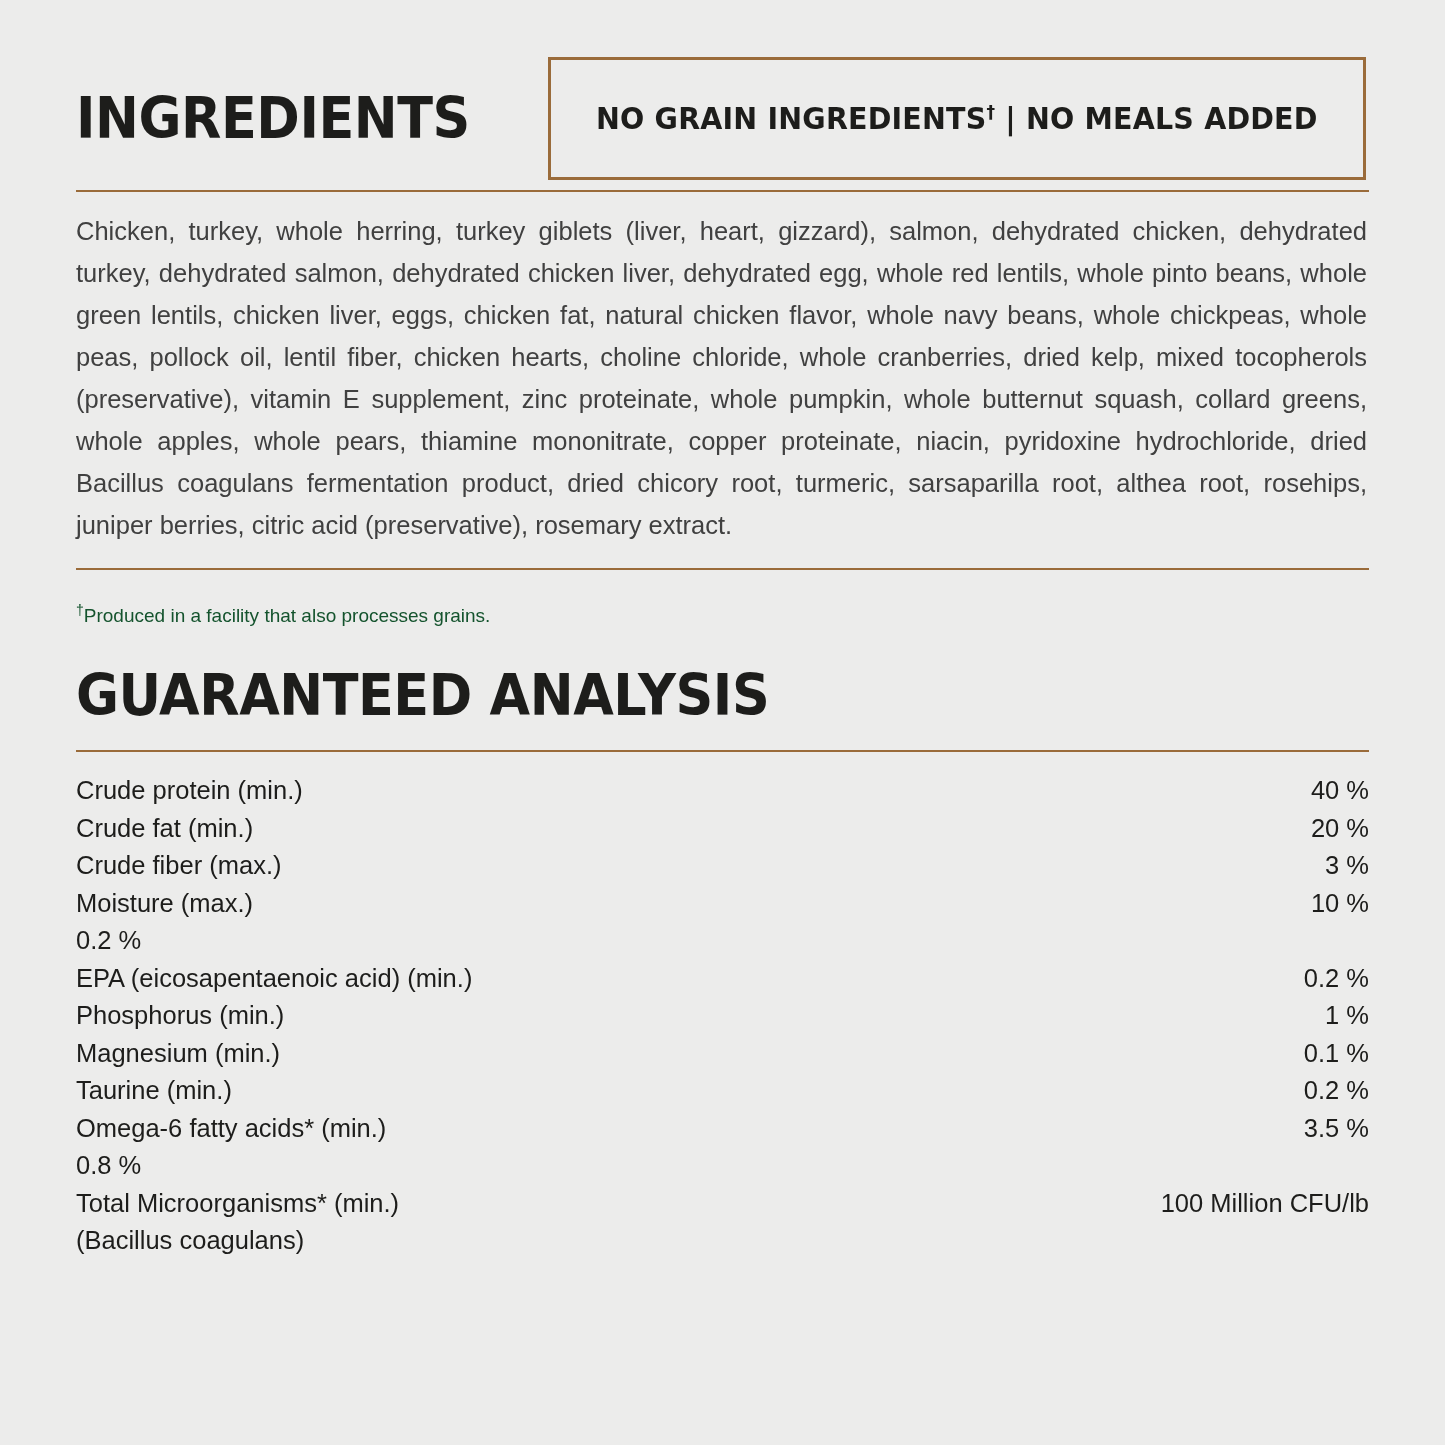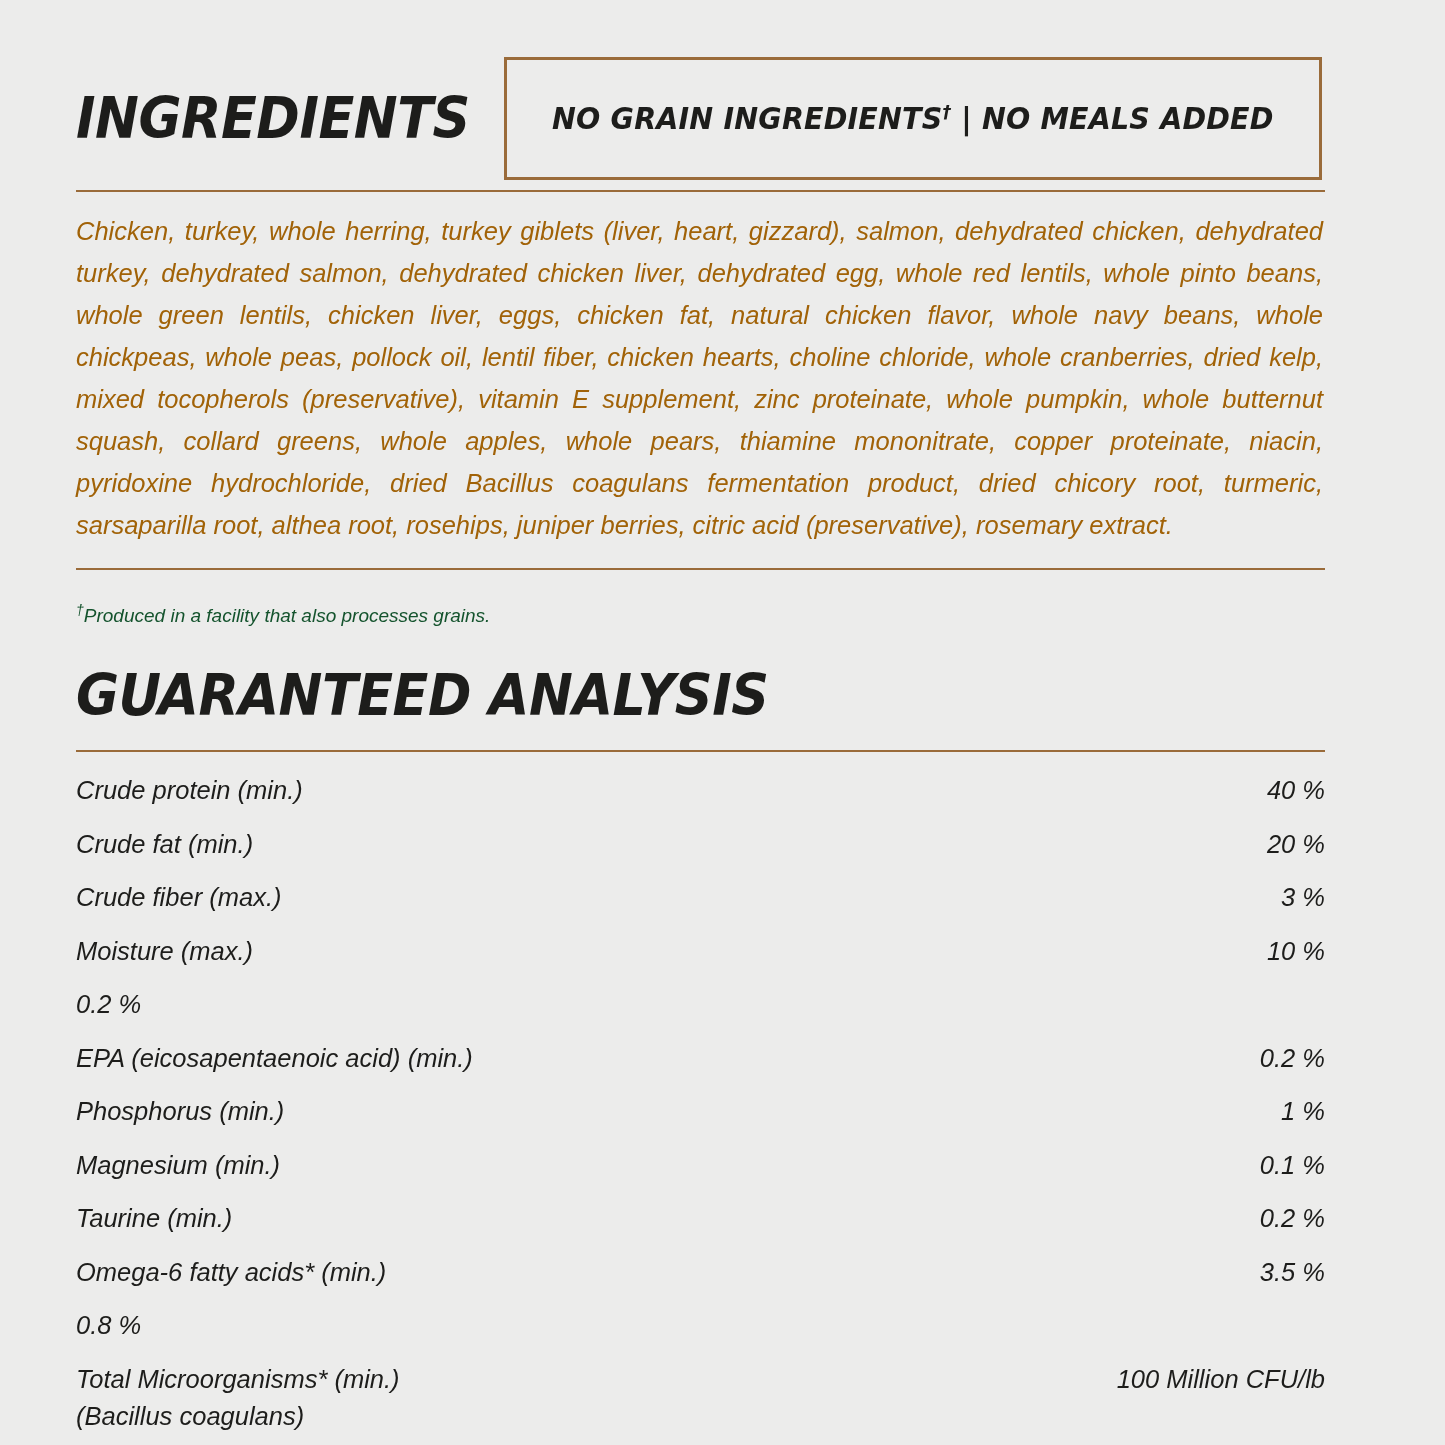--- a/index.html
+++ b/index.html
@@ -11,22 +11,21 @@
     height: 1445px;
     background: #ececeb;
     font-family: "Liberation Sans", sans-serif;
     color: #1d1d1b;
     overflow: hidden;
   }
   .page {
     box-sizing: border-box;
     width: 1445px;
     height: 1445px;
-    padding: 68px 120px 0 76px;
-    font-style: italic;
+    padding: 68px 76px 0 76px;
   }
 
   
   .ing-header {
     display: flex;
     align-items: center;
     justify-content: space-between;
     height: 100px;
   }
   .section-title {
@@ -40,21 +39,21 @@
     transform-origin: left center;
     white-space: nowrap;
   }
   .claim-box {
     box-sizing: border-box;
     border: 3px solid #9a6b3a;
     height: 123px;
     display: flex;
     align-items: center;
     padding: 0 26px;
-    margin-right: 14px;
+    margin-right: 3px;
   }
   .claim-text {
     font-family: "DejaVu Sans", sans-serif;
     font-weight: bold;
     font-size: 30px;
     letter-spacing: 0.2px;
     white-space: nowrap;
     transform: scaleX(0.95);
     transform-origin: center;
   }
@@ -68,21 +67,21 @@
     border: 0;
     border-top: 2px solid #9a6b3a;
     margin: 22px 0 0 0;
   }
   .ingredients-body {
     margin-top: 18px;
     font-size: 25.5px;
     line-height: 42px;
     text-align: justify;
     text-justify: inter-word;
-    color: #a16207;
+    color: #404040;
     padding-right: 2px;
   }
   .footnote {
     margin-top: 32px;
     font-size: 19px;
     color: #14532d;
   }
   .footnote sup { font-size: 14px; }
 
   
@@ -97,21 +96,20 @@
   .ga-list {
     margin-top: 20px;
   }
   .ga-row {
     display: flex;
     align-items: baseline;
     justify-content: space-between;
     font-size: 25.5px;
     line-height: 37.5px;
     color: #1d1d1b;
-    margin-top: 16px;
   }
   .ga-label { white-space: nowrap; }
   .ga-value { white-space: nowrap; text-align: right; }
   .ga-sub {
     font-size: 25.5px;
     line-height: 37.5px;
   }
 </style>
 </head>
 <body>

